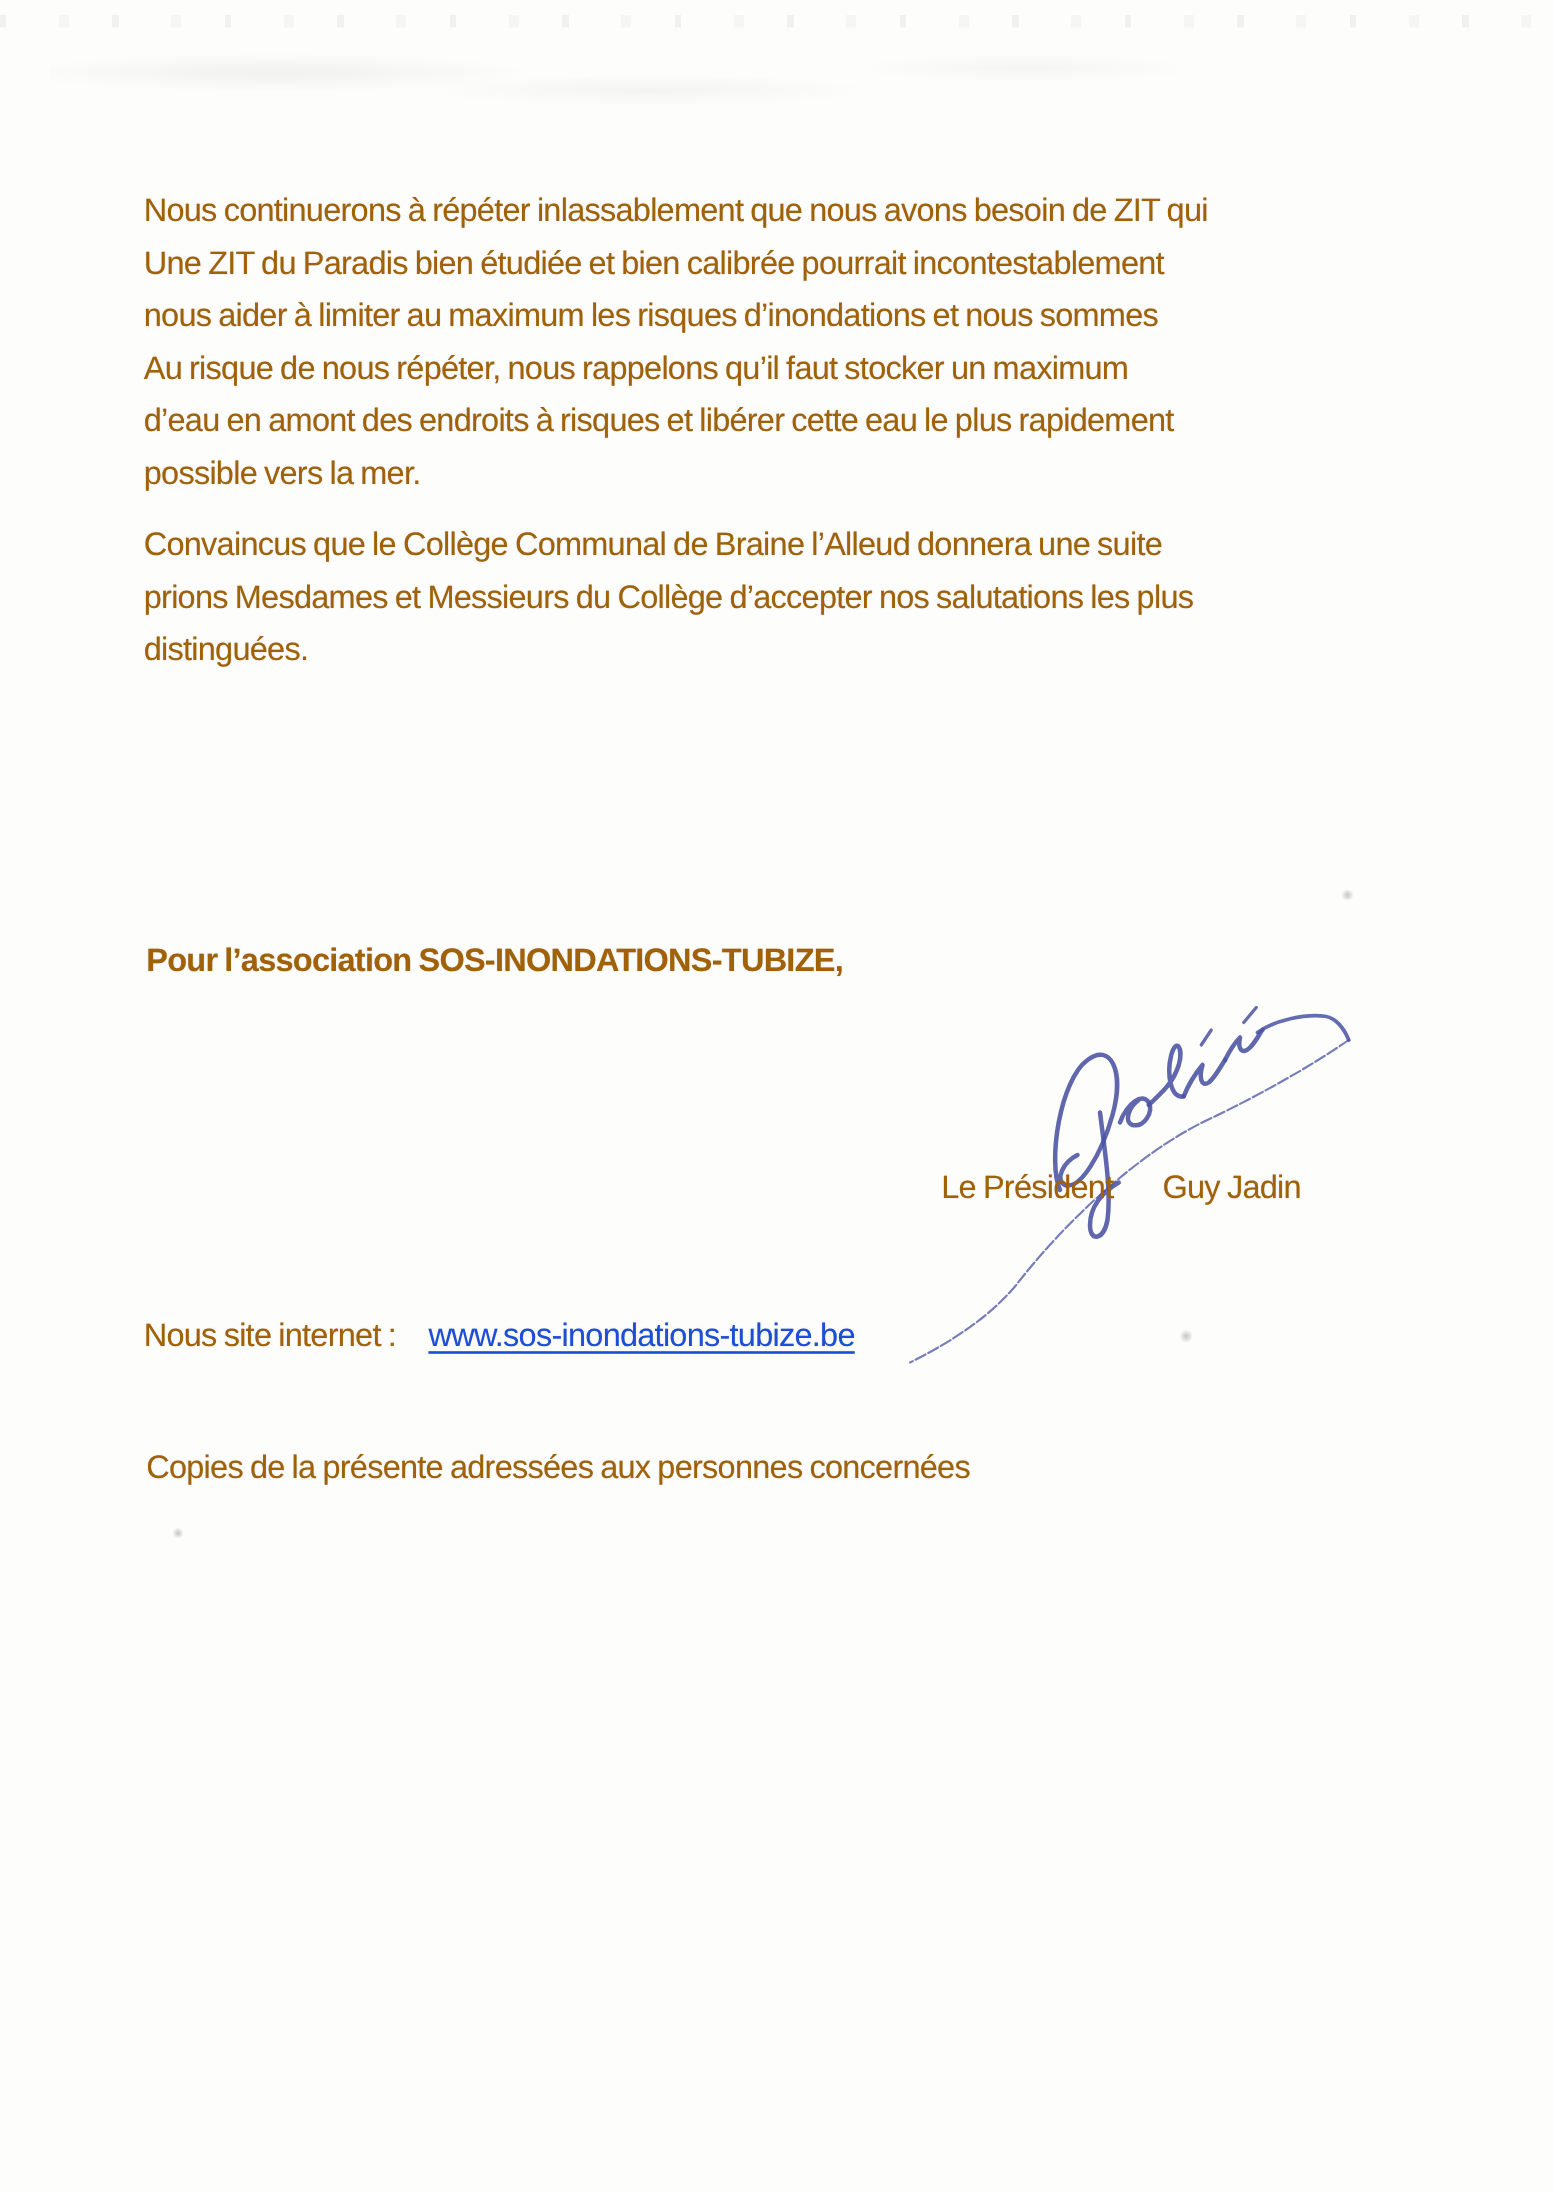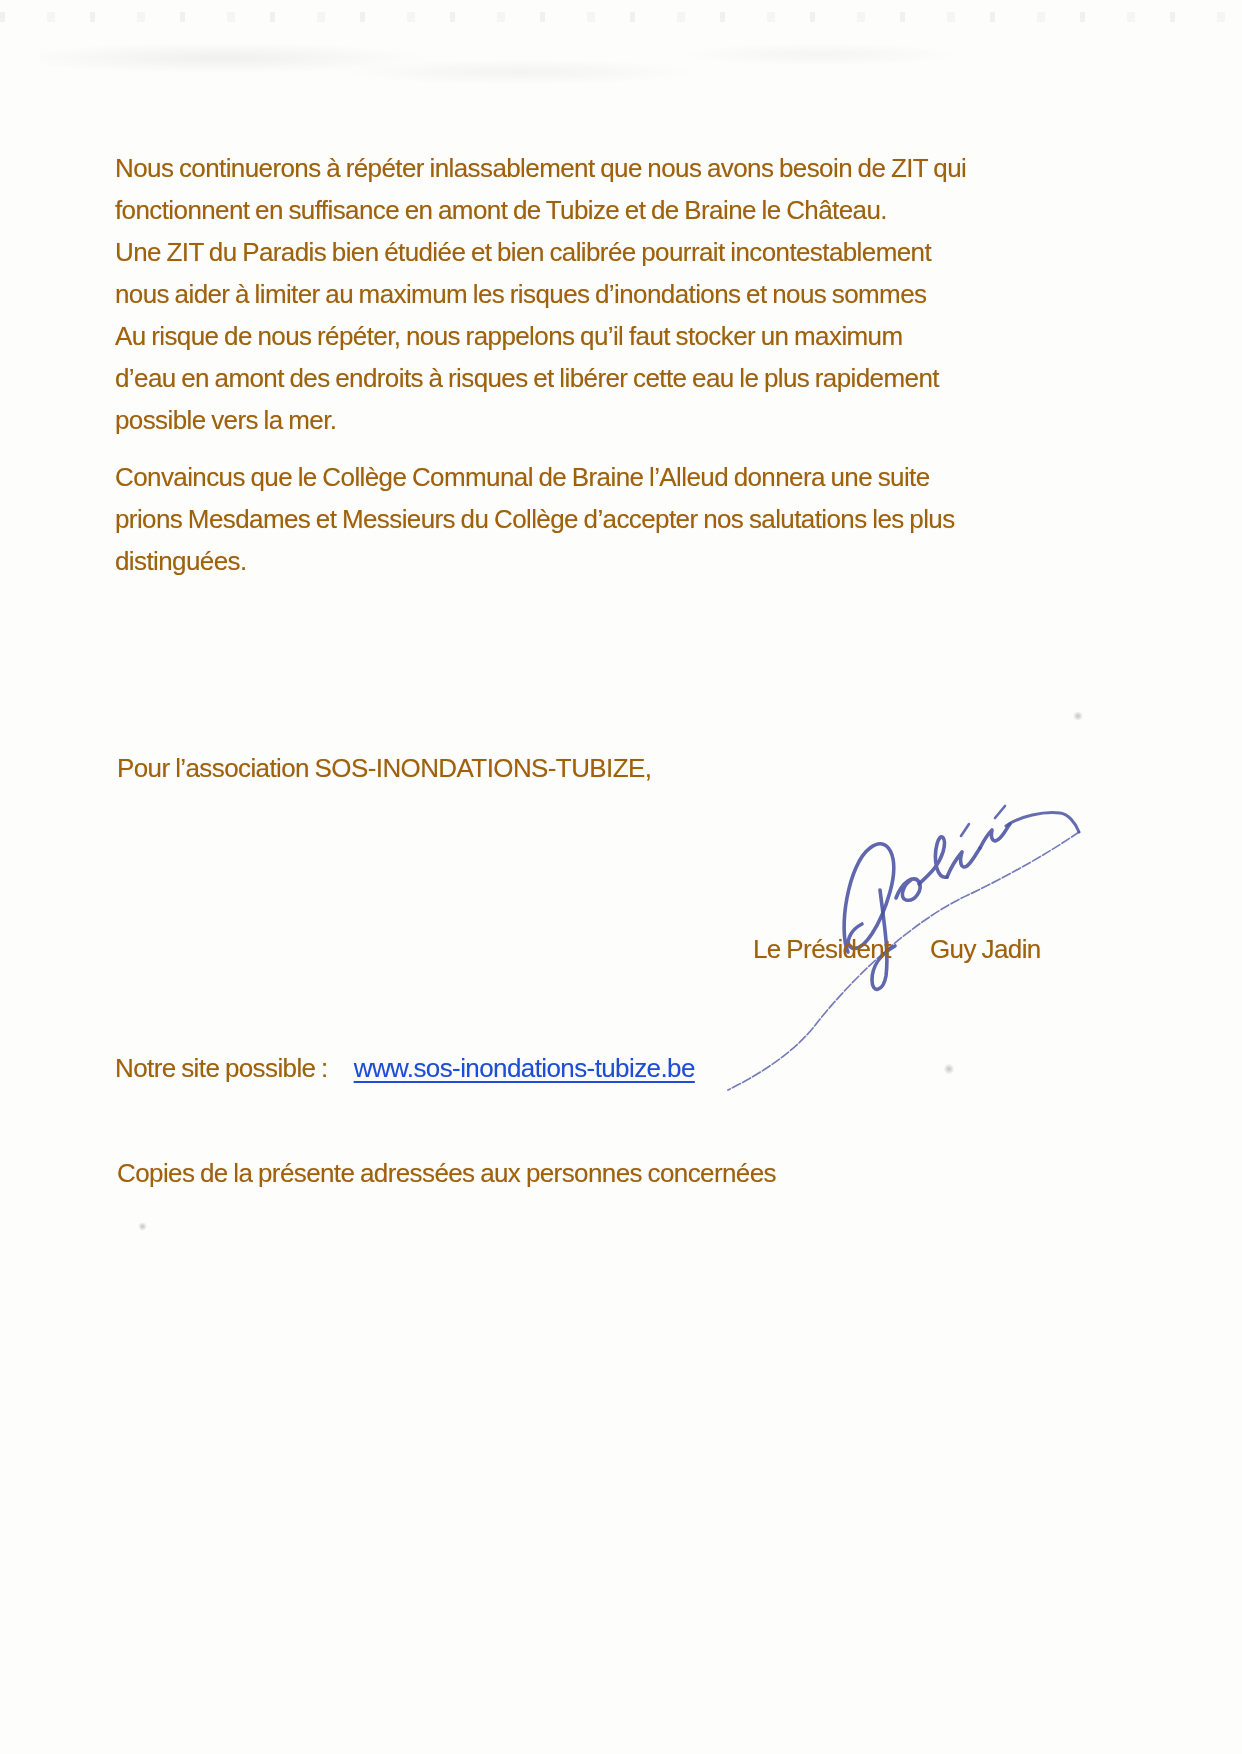--- a/index.html
+++ b/index.html
@@ -42,21 +42,21 @@
     letter-spacing: -0.6px;
     word-spacing: -1px;
     color: #a16207;
     white-space: pre;
     text-shadow: 0 0 1px rgba(90,90,90,.35);
   }
   .body-text { position: absolute; left: 115px; top: 147px; }
   .para .line { line-height: 42px; }
   .para2 { margin-top: 15px; }
 
-  .signoff { position: absolute; left: 117px; top: 747px; line-height: 42px; }
+  .signoff { position: absolute; left: 117px; top: 747px; line-height: 42px; font-weight: bold; }
 
   .sig-title { position: absolute; left: 717px; top: 932px; line-height: 34px; margin-left: 36px; }
   .sig-name  { position: absolute; left: 930px; top: 932px; line-height: 34px; }
 
   .signature-svg { position: absolute; left: 700px; top: 780px; width: 400px; height: 330px; }
   .signature-svg path { fill: none; stroke: #4a52a2; stroke-linecap: round; stroke-linejoin: round; }
   .sig-main { stroke-width: 3.6px; stroke-opacity: .88; }
   .sig-flourish { stroke-width: 3px; stroke-opacity: .85; }
   .sig-tail { stroke-width: 1.7px; stroke-opacity: .75; stroke-dasharray: 9 2.5; }
   .sig-accent { stroke-width: 2.6px; stroke-opacity: .85; }
@@ -80,21 +80,20 @@
 
   <div class="scan-streak"></div>
   <div class="scan-smudge"></div>
   <div class="speck speck-a"></div>
   <div class="speck speck-b"></div>
   <div class="speck speck-c"></div>
 
   <div class="body-text">
     <div class="para para1">
       <div class="txt line">Nous continuerons à répéter inlassablement que nous avons besoin de ZIT qui</div>
-      <div class="txt line">fonctionnent en suffisance en amont de Tubize et de Braine le Château.</div>
       <div class="txt line">Une ZIT du Paradis bien étudiée et bien calibrée pourrait incontestablement</div>
       <div class="txt line">nous aider à limiter au maximum les risques d’inondations et nous sommes</div>
       <div class="txt line">Au risque de nous répéter, nous rappelons qu’il faut stocker un maximum</div>
       <div class="txt line">d’eau en amont des endroits à risques et libérer cette eau le plus rapidement</div>
       <div class="txt line">possible vers la mer.</div>
     </div>
     <div class="para para2">
       <div class="txt line">Convaincus que le Collège Communal de Braine l’Alleud donnera une suite</div>
       <div class="txt line">prions Mesdames et Messieurs du Collège d’accepter nos salutations les plus</div>
       <div class="txt line">distinguées.</div>
@@ -119,20 +118,20 @@
     <path class="sig-flourish" d="M 306 46 C 320 36, 344 31, 360 33 C 368 34, 375 42, 379 52"></path>
 
     <path class="sig-tail" d="M 379 52 C 350 72, 310 95, 268 115 C 210 142, 150 200, 113 248 C 88 278, 52 298, 28 310"></path>
   </svg>
 
   <div class="txt sig-title">Le Président</div>
   <div class="txt sig-name">Guy Jadin</div>
 
   <div class="contact-block">
     <div class="contact-line site-row">
-      <span class="txt">Notre site possible :</span>
+      <span class="txt">Nous site internet :</span>
       <span class="txt site-link">www.sos-inondations-tubize.be</span>
     </div>
   </div>
 
   <div class="txt copies">Copies de la présente adressées aux personnes concernées</div>
 
 </div>
 
 </body></html>

